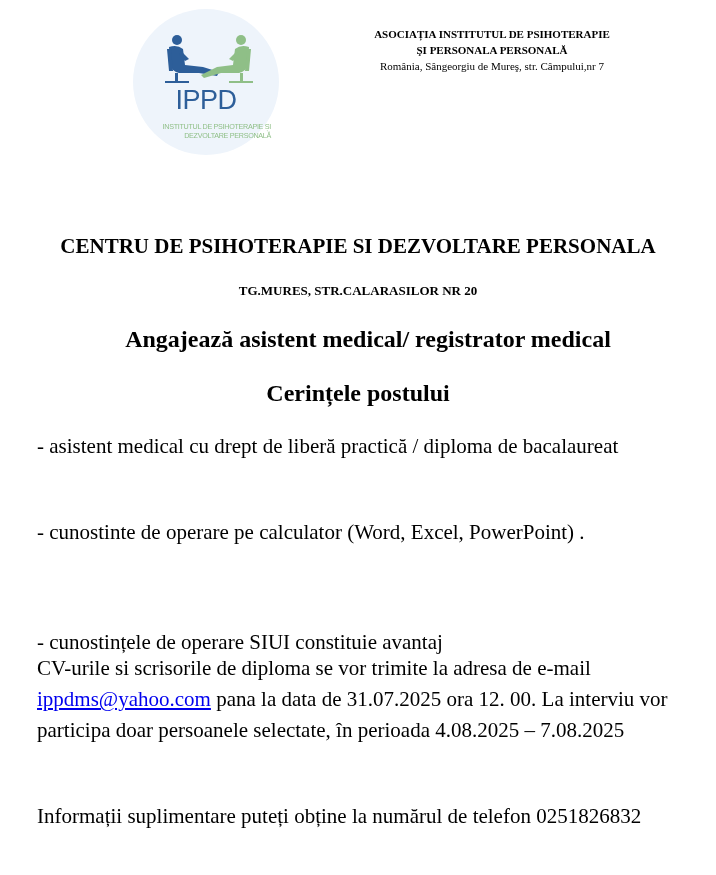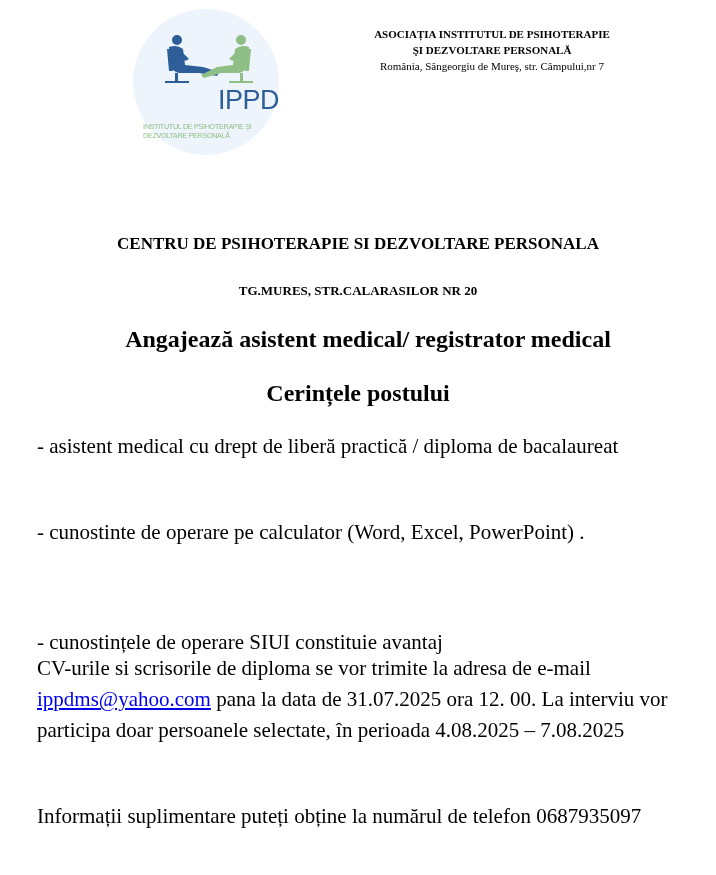--- a/index.html
+++ b/index.html
@@ -1,32 +1,32 @@
 <!DOCTYPE html>
 <html><head>
 <meta charset="utf-8">
 <style>
   html, body { margin: 0; padding: 0; background: #ffffff; }
   body { width: 716px; height: 875px; position: relative; overflow: hidden;
          font-family: "Liberation Serif", "DejaVu Serif", serif; color: #000; }
   .logo { position: absolute; left: 133px; top: 9px; width: 146px; height: 146px;
           border-radius: 50%; background: #eef4fb; }
   .logo svg { position: absolute; left: 0; top: 0; }
-  .logo-abbr { position: absolute; left: 0; width: 146px; top: 76px; text-align: right;
+  .logo-abbr { position: absolute; left: 0; width: 146px; top: 76px; text-align: center;
                font-family: "Liberation Sans", "DejaVu Sans", sans-serif; font-size: 27px;
                color: #2d5e99; letter-spacing: -0.5px; }
-  .logo-sub { position: absolute; left: 10px; width: 128px; top: 113px; text-align: left;
+  .logo-sub { position: absolute; left: 10px; width: 128px; top: 113px; text-align: right;
               font-family: "Liberation Sans", "DejaVu Sans", sans-serif; font-size: 7.2px;
               line-height: 9px; color: #8fbf87; letter-spacing: -0.3px; }
   .org { position: absolute; left: 322px; top: 26px; width: 340px; text-align: center;
          font-size: 11px; line-height: 16.2px; }
   .org .bold { font-weight: bold; }
   a { color: #0000ee; text-decoration: underline; }
   .center { position: absolute; left: 0; width: 716px; text-align: center; font-weight: bold; }
-  .h1 { top: 234px; font-size: 17px; }
+  .h1 { top: 234px; font-size: 21px; }
   .h2 { top: 283px; font-size: 13px; }
   .h3 { top: 326px; font-size: 24px; left: 10px; }
   .h4 { top: 380px; font-size: 24px; }
   .body { position: absolute; left: 37px; width: 660px; font-size: 21px; line-height: 31px; }
   .p1 { top: 431px; }
   .p2 { top: 517px; }
   .p3 { top: 603px; margin-top: 24px; }
   .p4 { top: 653px; }
   .p5 { top: 801px; }
 </style>
@@ -56,28 +56,28 @@
   </svg>
   <div class="logo-abbr">IPPD</div>
   <div class="logo-sub">
     <div>INSTITUTUL DE PSIHOTERAPIE ȘI</div>
     <div>DEZVOLTARE PERSONALĂ</div>
   </div>
 </div>
 
 <div class="org">
   <div class="bold">ASOCIAȚIA INSTITUTUL DE PSIHOTERAPIE</div>
-  <div class="bold">ŞI DEZVOLTARE PERSONALĂ</div>
+  <div class="bold">ŞI PERSONALA PERSONALĂ</div>
   <div>România, Sângeorgiu de Mureş, str. Câmpului,nr 7</div>
 </div>
 
 <div class="center h1">CENTRU DE PSIHOTERAPIE SI DEZVOLTARE PERSONALA</div>
 <div class="center h2">TG.MURES, STR.CALARASILOR NR 20</div>
 <div class="center h3">Angajează asistent medical/ registrator medical</div>
 <div class="center h4">Cerințele postului</div>
 
 <div class="body p1">- asistent medical cu drept de liberă practică / diploma de bacalaureat</div>
 <div class="body p2">- cunostinte de operare pe calculator (Word, Excel, PowerPoint) .</div>
 <div class="body p3">- cunostințele  de operare SIUI constituie avantaj</div>
 
 <div class="body p4"><span>CV-urile si scrisorile de diploma  se vor trimite la adresa de e-mail </span><a>ippdms@yahoo.com</a><span> pana la data de 31.07.2025 ora 12. 00. La interviu vor participa doar persoanele selectate, în perioada 4.08.2025 – 7.08.2025</span></div>
 
-<div class="body p5">Informații suplimentare puteți obține la numărul de telefon 0687935097</div>
+<div class="body p5">Informații suplimentare puteți obține la numărul de telefon 0251826832</div>
 
 </body></html>

